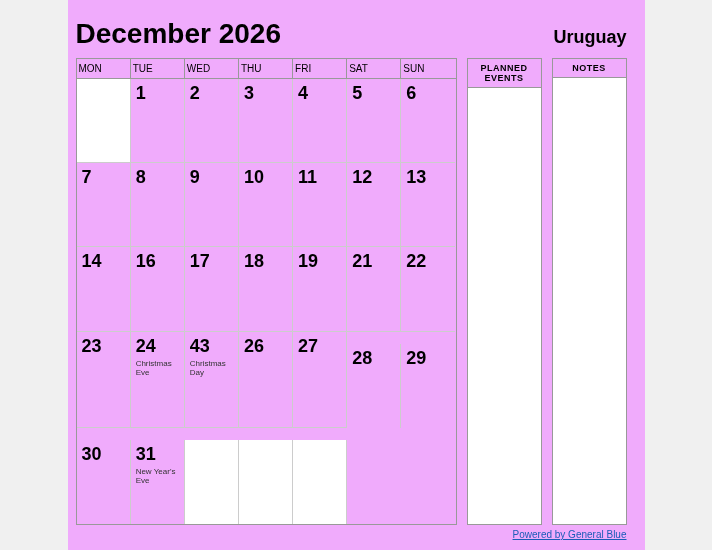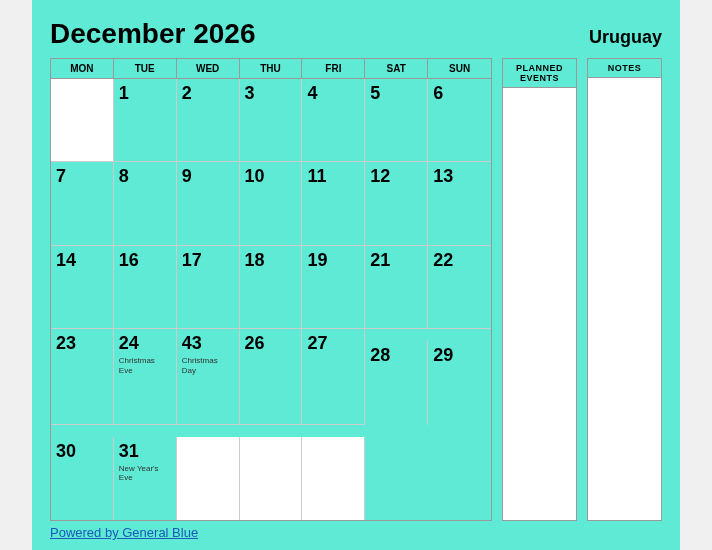--- a/index.html
+++ b/index.html
@@ -7,24 +7,24 @@
       font-family: Arial, sans-serif;
       background: #f0f0f0;
       display: flex;
       justify-content: center;
       align-items: center;
       width: 712px;
       height: 550px;
       overflow: hidden;
     }
     .page {
-      background: #5eead4;
-      width: 648px;
+      background: #f0abfc;
+      width: 577px;
       height: 550px;
-      padding: 18px 18px 10px 18px;
+      padding: 18px 18px 10px 8px;
       display: flex;
       flex-direction: column;
     }
     .header-row {
       display: flex;
       justify-content: space-between;
       align-items: baseline;
       margin-bottom: 8px;
     }
     .month-title {
@@ -47,23 +47,23 @@
       display: flex;
       flex-direction: column;
       border: 1px solid #999;
     }
     .day-headers {
       display: grid;
       grid-template-columns: repeat(7, 1fr);
       border-bottom: 1px solid #999;
     }
     .day-header {
-      text-align: center;
+      text-align: left;
       font-size: 10px;
-      font-weight: bold;
+      font-weight: normal;
       padding: 4px 2px;
       color: #000;
       border-right: 1px solid #999;
     }
     .day-header:last-child {
       border-right: none;
     }
     .calendar-grid {
       display: grid;
       grid-template-columns: repeat(7, 1fr);
@@ -121,21 +121,22 @@
       color: #000;
       padding: 4px;
       border-bottom: 1px solid #999;
       letter-spacing: 0.5px;
     }
     .sidebar-box-content {
       flex: 1;
       background: #fff;
     }
     .footer {
-      font-size: 13px;
+      text-align: right;
+      font-size: 10px;
       padding-top: 4px;
     }
     .footer a {
       color: #1a5cb8;
       text-decoration: underline;
     }
   </style>
 </head>
 <body>
 

